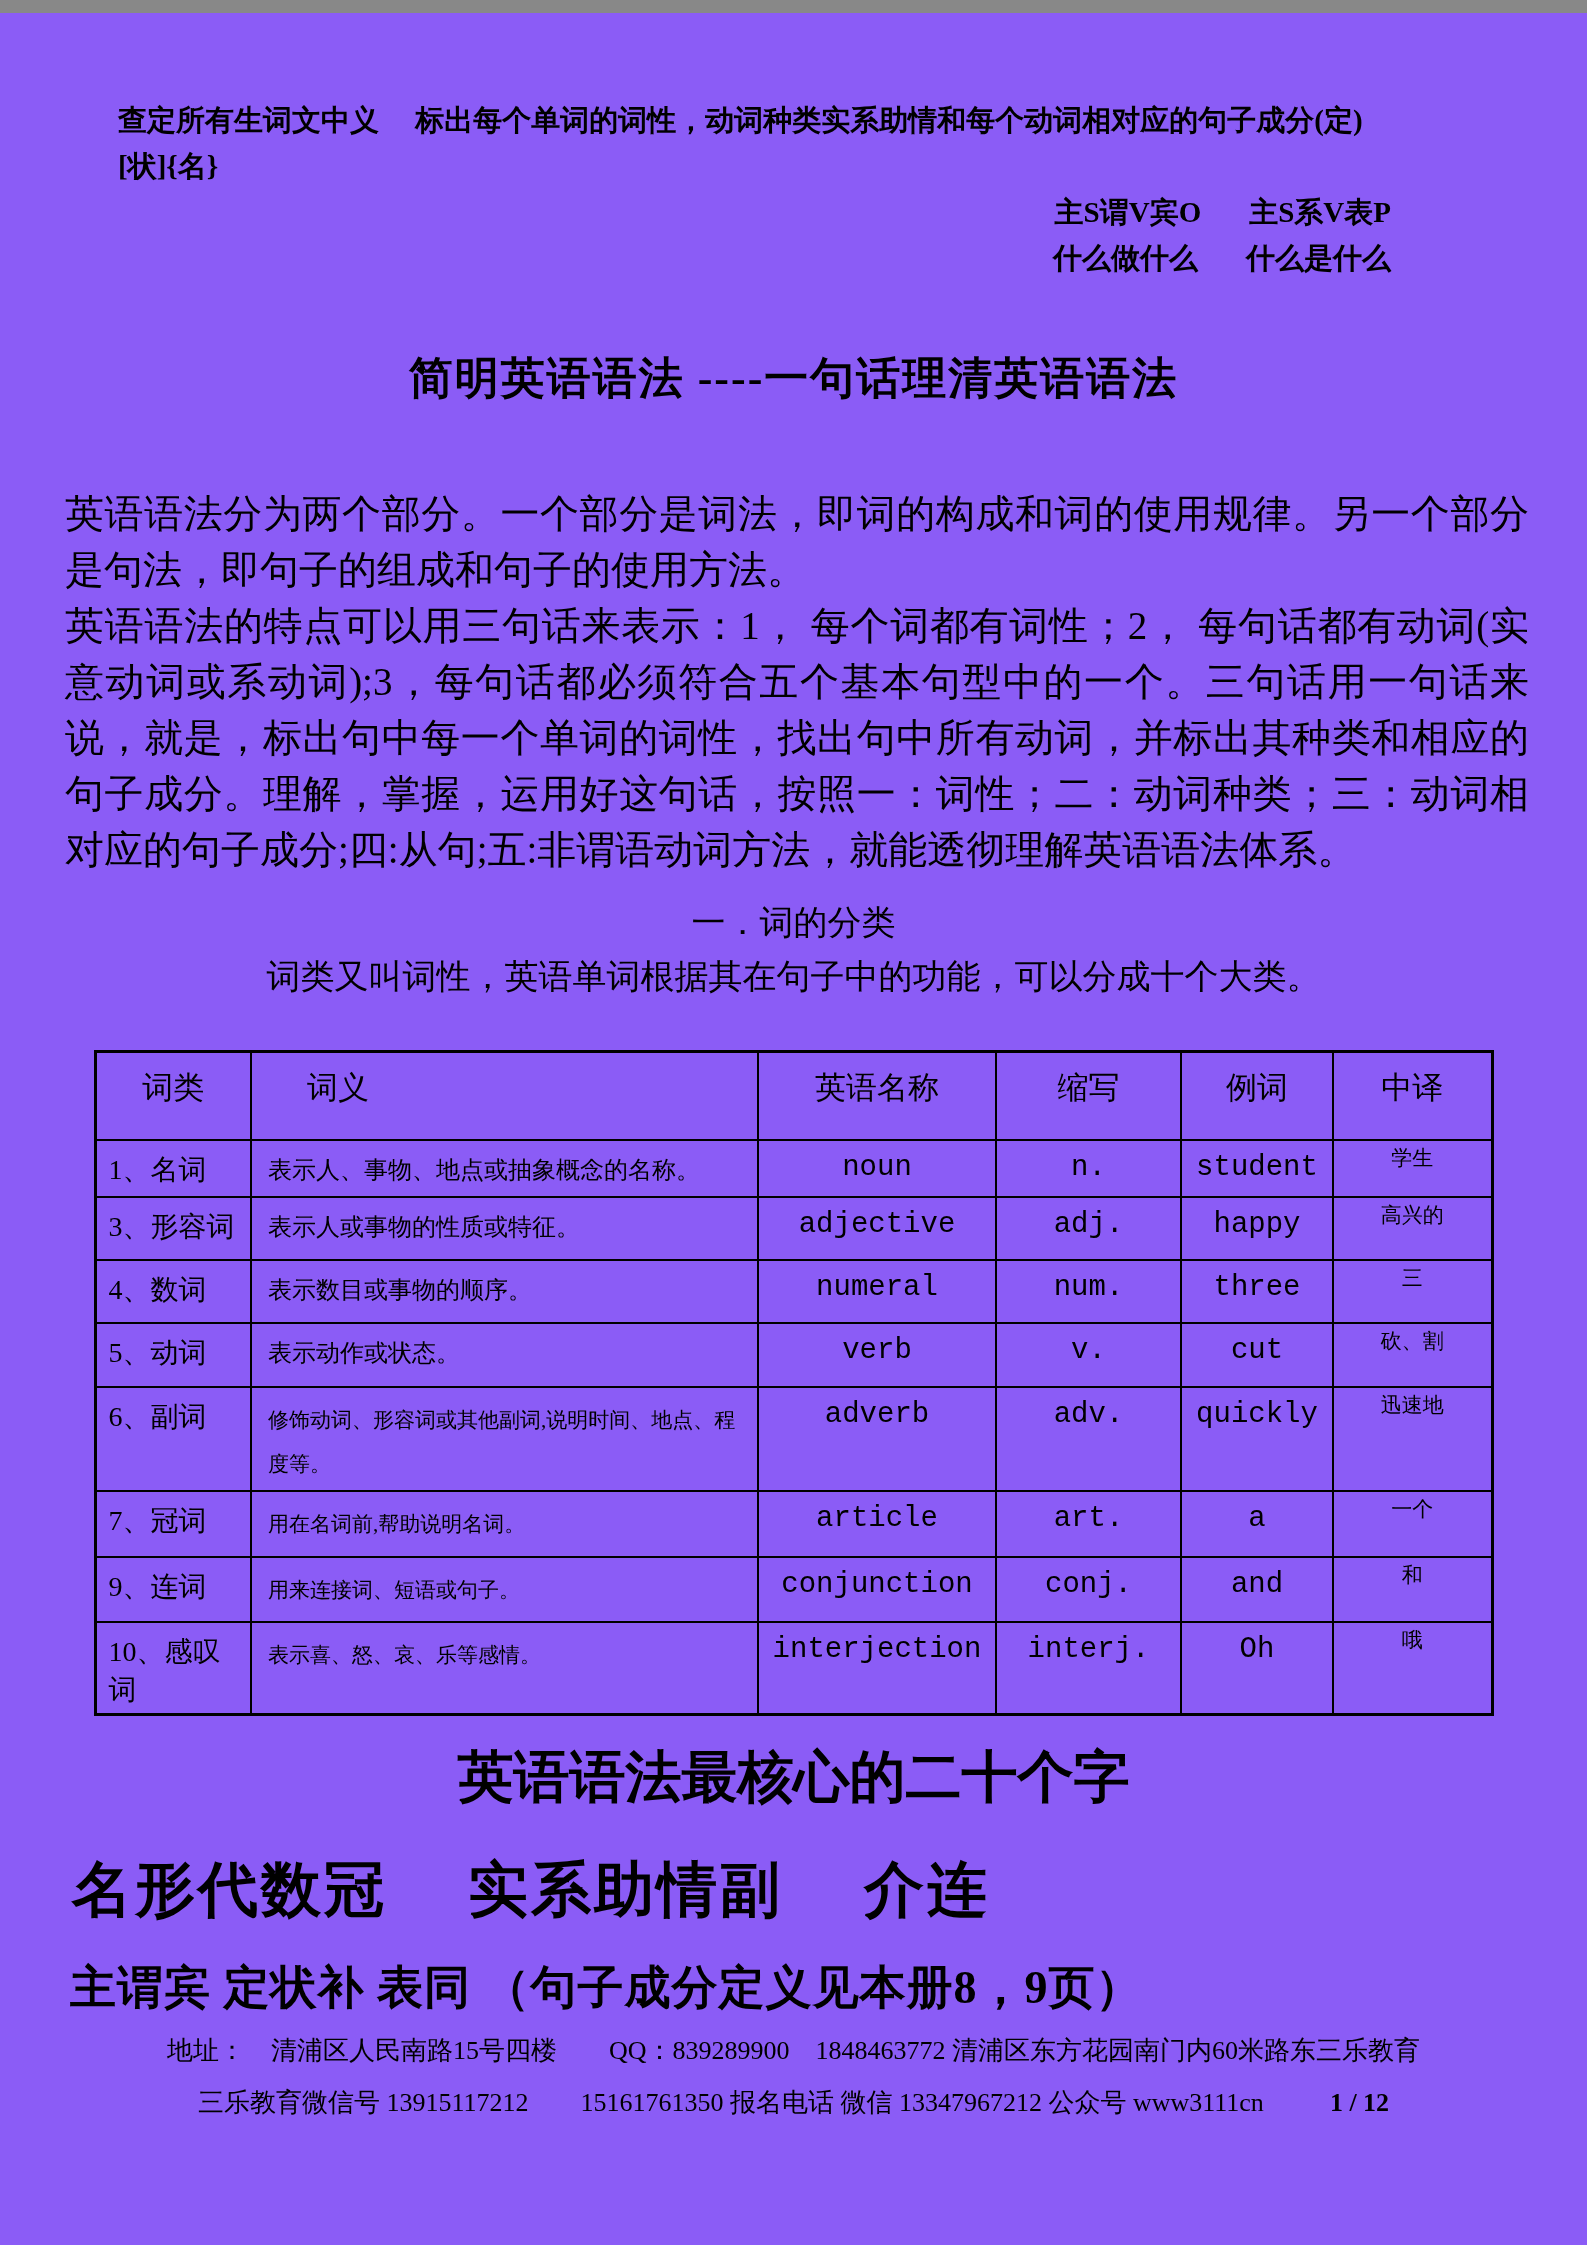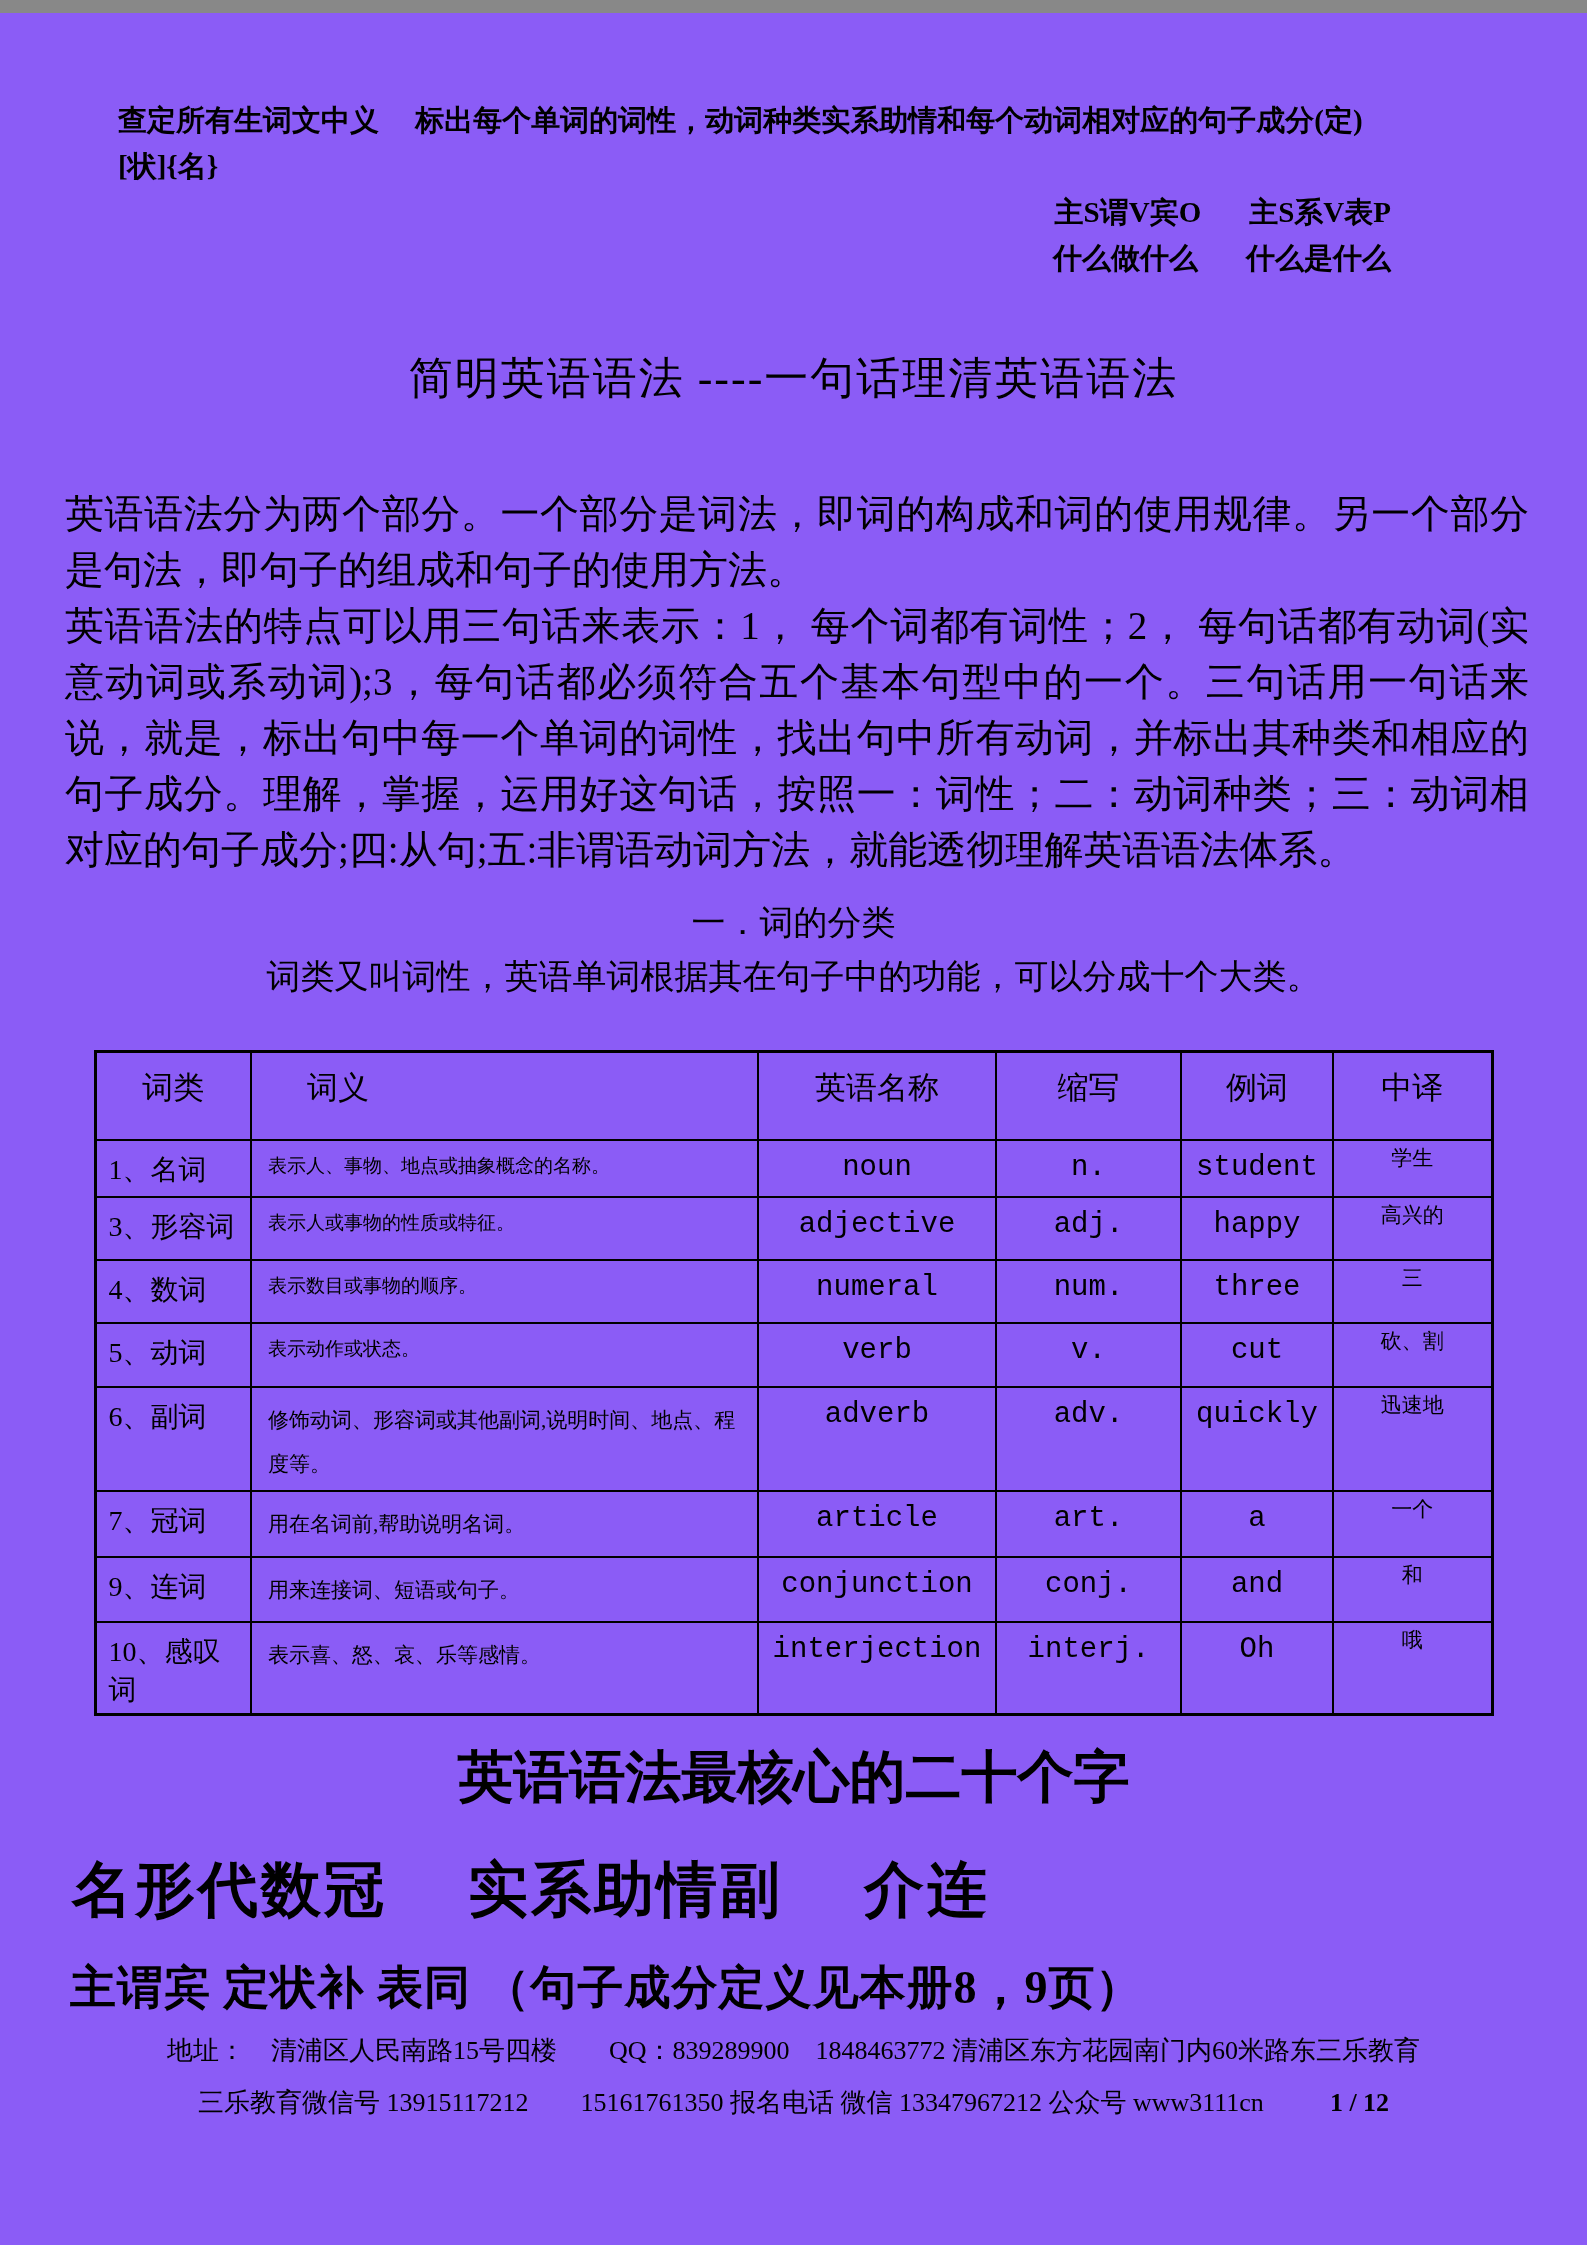--- a/index.html
+++ b/index.html
@@ -7,39 +7,39 @@
     width:1587px;height:2245px;margin:13px auto;background:#8b5cf6;color:#000;
     position:relative;font-family:"Liberation Serif","DejaVu Serif",serif;
     overflow:hidden;
   }
   
   .top-note{padding:84px 196px 0 118px;font-weight:bold;font-size:29px;line-height:46px;}
   .note-line-1{white-space:pre-wrap;}
   .note-flex{display:flex;justify-content:flex-end;}
   .note-flex .gap-a{margin-right:48px;}
   
-  .page-title{margin-top:68px;text-align:center;font-size:44px;font-weight:normal;letter-spacing:2px;}
+  .page-title{margin-top:68px;text-align:center;font-size:44px;font-weight:bold;letter-spacing:2px;}
   
   .intro{margin:78px 58px 0 65px;font-size:39px;line-height:56px;text-align:justify;}
   .intro p{margin:0;}
   
   .section-heading{margin-top:22px;text-align:center;font-size:34px;}
   .section-subtitle{margin-top:8px;text-align:center;font-size:34px;}
   
   table.word-table{
     border-collapse:collapse;margin:50px auto 0;table-layout:fixed;width:1397px;
     border:3px solid #000;
   }
   .word-table th,.word-table td{
     border:2px solid #000;vertical-align:top;padding:10px 6px 4px 6px;overflow:hidden;
   }
   .word-table th{font-weight:normal;font-size:31px;text-align:center;padding-top:14px;}
   .word-table th:nth-child(2){text-align:left;padding-left:55px;}
   .word-table td:nth-child(1){text-align:left;padding-left:12px;font-size:28px;}
-  .word-table td:nth-child(2){text-align:left;padding-left:16px;font-size:19px;line-height:1.6;}
+  .word-table td:nth-child(2){text-align:left;padding-left:16px;font-size:24px;line-height:1.6;}
   .word-table tr.small td:nth-child(2){font-size:21px;line-height:2.1;}
   .word-table td:nth-child(3),
   .word-table td:nth-child(4),
   .word-table td:nth-child(5){
     font-family:"Liberation Mono","DejaVu Sans Mono",monospace;font-size:29px;text-align:center;
   }
   .word-table td:nth-child(6){font-size:21px;text-align:center;padding-top:3px;}
   tr.hd{height:88px}
   tr.r1{height:57px}tr.r2{height:57px}tr.r3{height:63px}tr.r4{height:63px}tr.r5{height:64px}
   tr.r6{height:80px}tr.r7{height:66px}tr.r8{height:67px}tr.r9{height:65px}tr.r10{height:58px}

